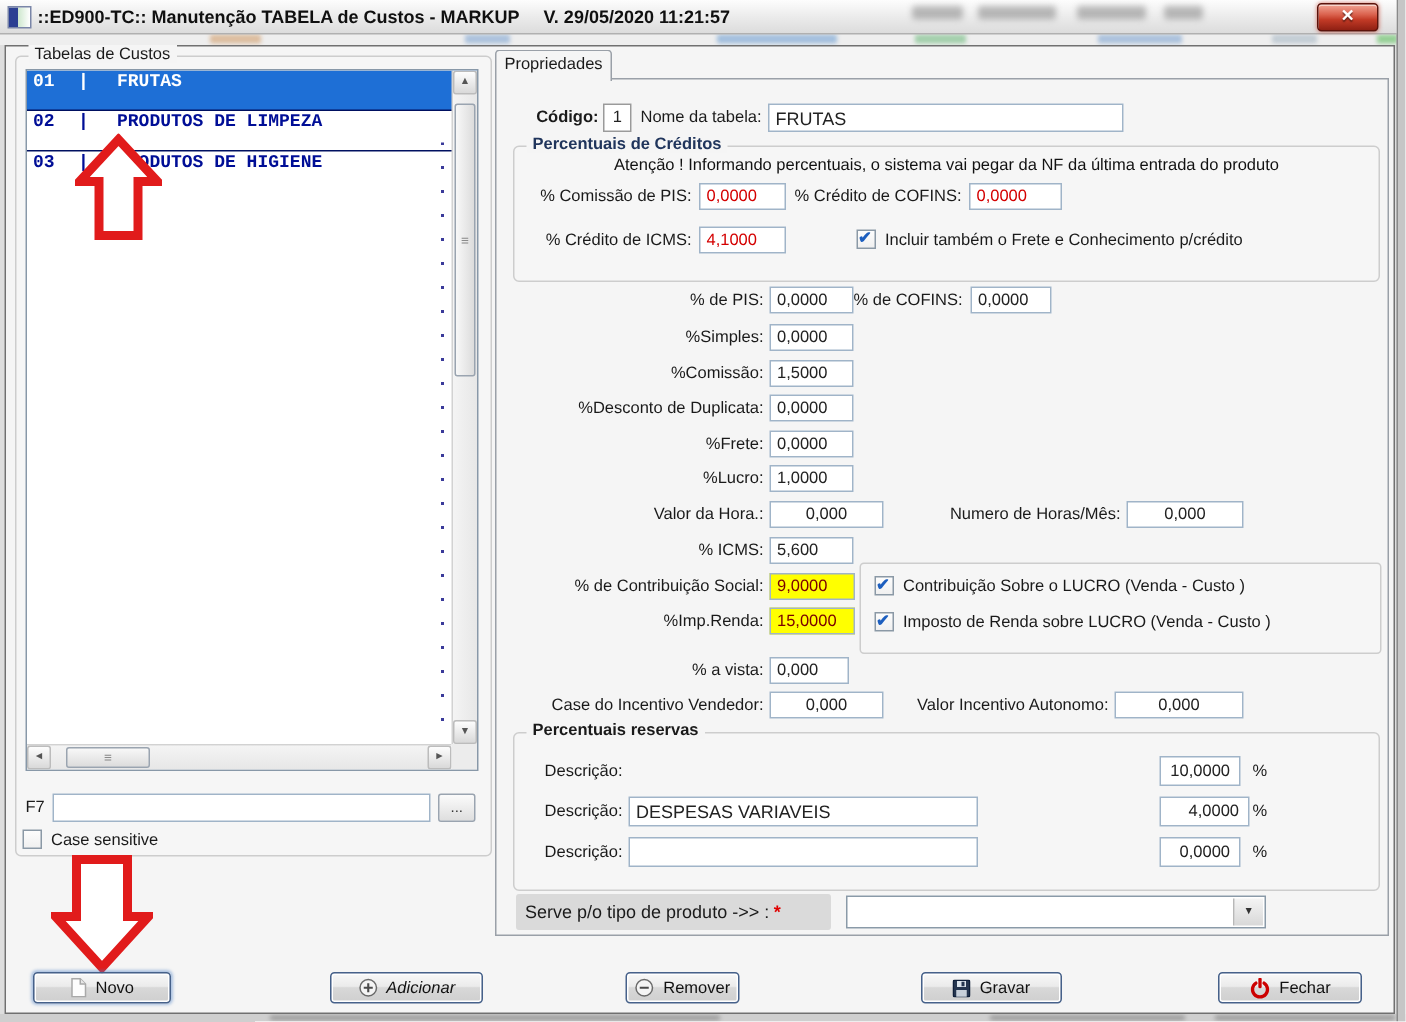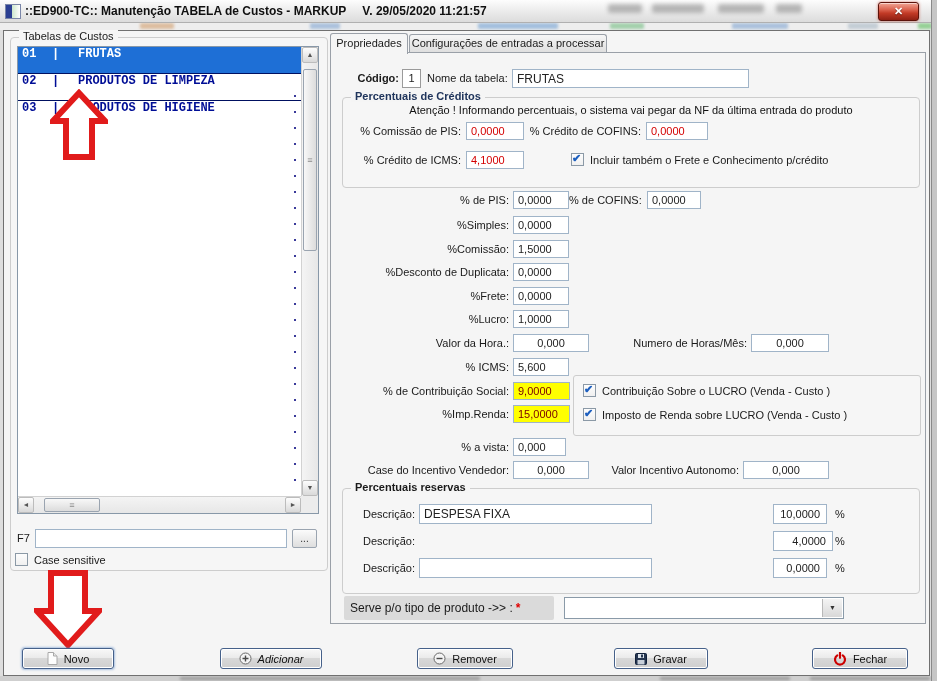--- a/index.html
+++ b/index.html
@@ -167,21 +167,20 @@
     </div>
 
     <svg class="red-arrow" style="left:46px;top:58px;" width="58" height="72" viewBox="0 0 58 72">
       <polygon points="29,4 55,32 42,32 42,68 16,68 16,32 3,32" fill="#ffffff" stroke="#e11b1b" stroke-width="6" stroke-linejoin="miter"></polygon>
     </svg>
     <svg class="red-arrow" style="left:30px;top:538px;" width="68" height="80" viewBox="0 0 68 80">
       <polygon points="17,4 51,4 51,42 65,42 34,76 3,42 17,42" fill="#ffffff" stroke="#e11b1b" stroke-width="6" stroke-linejoin="miter"></polygon>
     </svg>
 
     <div class="tab active" style="left:326px;top:2px;width:78px;height:21px;line-height:19px;"><span>Propriedades</span></div>
-    <div class="tab" style="left:405px;top:3px;width:198px;height:19px;line-height:17px;"><span>Configurações de entradas a processar</span></div>
 
     <div class="tabpanel">
 
       <span class="flabel" style="left:14px;top:19px;width:54px;font-weight:700;">Código:</span>
       <div class="tfield ctr" style="left:71px;top:16px;width:19px;height:19px;border-color:#9a9a9a;line-height:17px;padding:0;"><span>1</span></div>
       <span class="lft" style="left:96px;top:19px;">Nome da tabela:</span>
       <input class="tfield" style="left: 181px; top: 16px; width: 237px; height: 19px; font-size: 12px;" value="FRUTAS">
 
       <div class="groupbox" style="left:11px;top:44px;width:576px;height:89px;">
         <span class="gb-caption navy">Percentuais de Créditos</span>
@@ -247,25 +246,25 @@
 
       <span class="flabel" style="left:0;top:411px;width:178px;">Case do Incentivo Vendedor:</span>
       <input class="tfield ctr" style="left: 182px; top: 408px; width: 76px;" value="0,000">
       <span class="flabel" style="left:268px;top:411px;width:140px;">Valor Incentivo Autonomo:</span>
       <input class="tfield ctr" style="left: 412px; top: 408px; width: 86px;" value="0,000">
 
       <div class="groupbox" style="left:11px;top:435px;width:576px;height:104px;">
         <span class="gb-caption bold">Percentuais reservas</span>
 
         <span class="flabel" style="left:8px;top:19px;width:64px;">Descrição:</span>
-        <input class="tfield" style="left: 76px; top: 15px; width: 233px; height: 20px; font-size: 12px;" value="DESPESA FIXA">
         <input class="tfield rgt" style="left: 430px; top: 15px; width: 54px; height: 20px;" value="10,0000">
         <span class="lft" style="left:492px;top:19px;">%</span>
 
         <span class="flabel" style="left:8px;top:46px;width:64px;">Descrição:</span>
+        <input class="tfield" style="left: 76px; top: 42px; width: 233px; height: 20px; font-size: 12px;" value="DESPESAS VARIAVEIS">
         <input class="tfield rgt" style="left: 430px; top: 42px; width: 60px; height: 20px;" value="4,0000">
         <span class="lft" style="left:492px;top:46px;">%</span>
 
         <span class="flabel" style="left:8px;top:73px;width:64px;">Descrição:</span>
         <input class="tfield" style="left: 76px; top: 69px; width: 233px; height: 20px; font-size: 12px;" value="">
         <input class="tfield rgt" style="left: 430px; top: 69px; width: 54px; height: 20px;" value="0,0000">
         <span class="lft" style="left:492px;top:73px;">%</span>
       </div>
 
       <div class="label-chip" style="left:13px;top:543px;width:210px;height:24px;font-size:12px;">
@@ -284,21 +283,21 @@
         </svg>
       <span>Novo</span>
     </div>
     <div class="btn" style="left:216px;top:617px;width:102px;font-style:italic;">
       <svg width="13" height="13" viewBox="0 0 13 13">
           <circle cx="6.5" cy="6.5" r="5.5" fill="#f4f4f4" stroke="#6a6a6a"></circle>
           <path d="M3.5 6.5h6M6.5 3.5v6" stroke="#4a4a4a" stroke-width="1.4"></path>
         </svg>
       <span>Adicionar</span>
     </div>
-    <div class="btn" style="left:413px;top:617px;width:96px;">
+    <div class="btn" style="left:413px;top:617px;width:76px;">
       <svg width="13" height="13" viewBox="0 0 13 13">
           <circle cx="6.5" cy="6.5" r="5.5" fill="#f4f4f4" stroke="#6a6a6a"></circle>
           <path d="M3.5 6.5h6" stroke="#4a4a4a" stroke-width="1.4"></path>
         </svg>
       <span>Remover</span>
     </div>
     <div class="btn" style="left:610px;top:617px;width:94px;">
       <svg width="12" height="12" viewBox="0 0 12 12">
           <rect x="0.5" y="0.5" width="11" height="11" rx="1" fill="#25354f" stroke="#10203a"></rect>
           <rect x="3" y="1" width="6" height="4" fill="#dce4ec"></rect>

